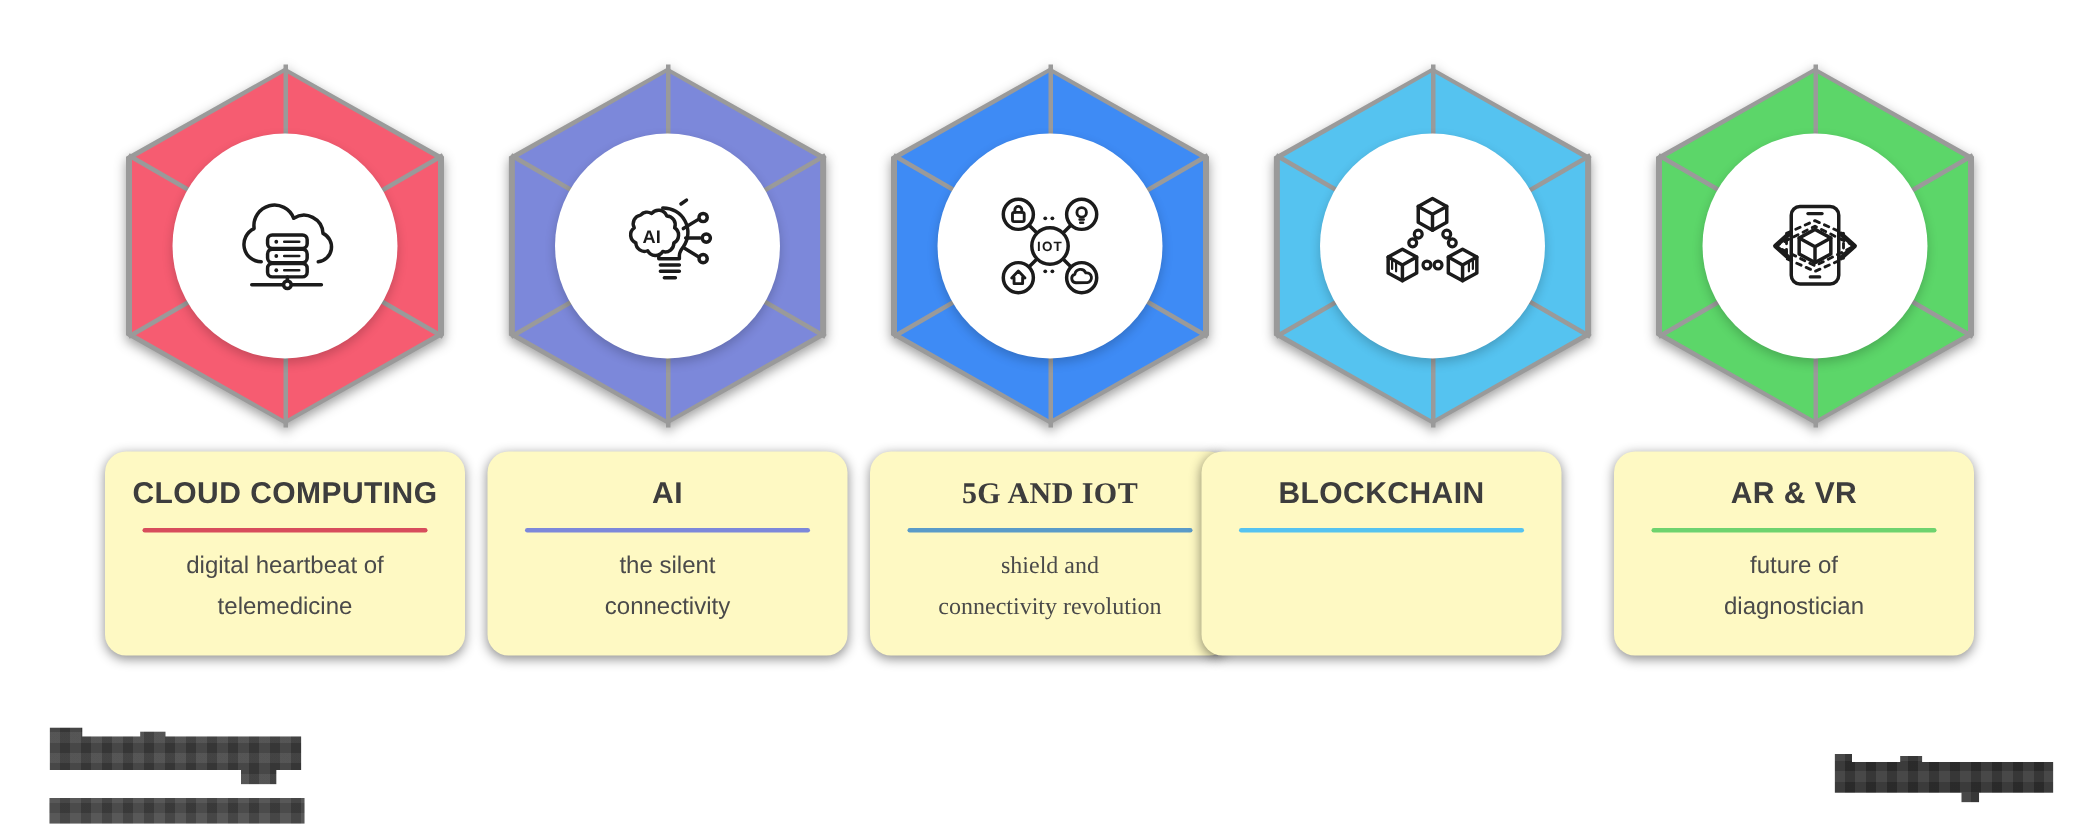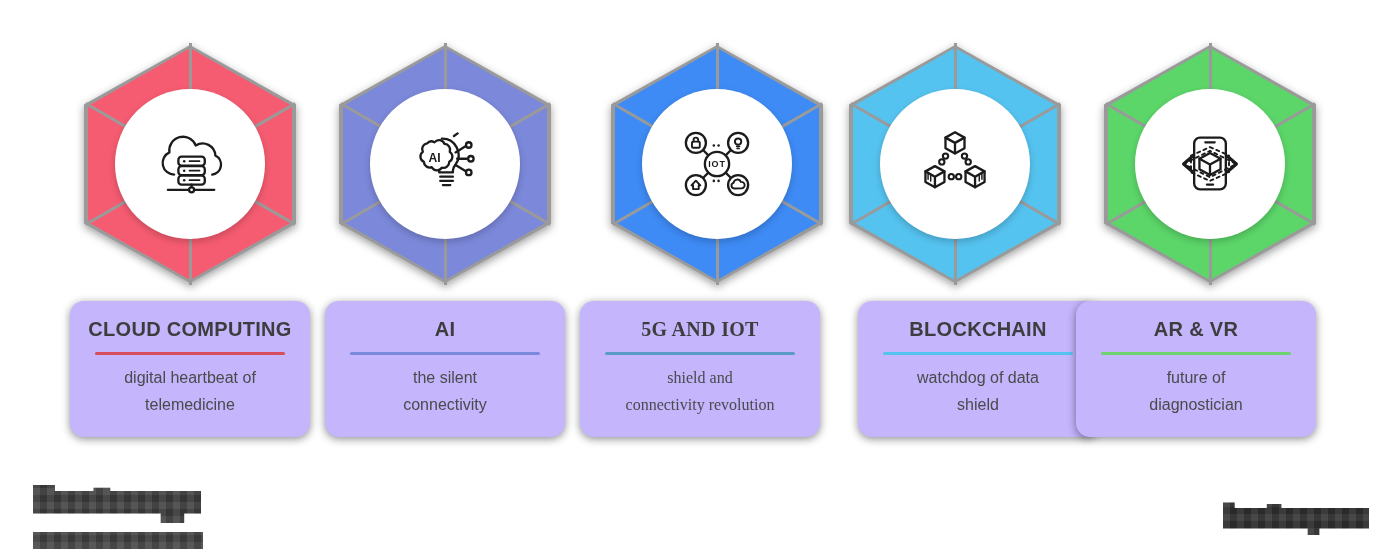--- a/index.html
+++ b/index.html
@@ -17,21 +17,21 @@
     clip-path:polygon(50% 0,100% 25%,100% 75%,50% 100%,0 75%,0 25%);}
   .spoke{position:absolute;left:calc(50% - 1.5px);bottom:50%;width:3px;height:121px;
     background:var(--spoke,#9A9A9A);transform-origin:bottom center;}
   .spoke.r0{transform:rotate(0deg);}   .spoke.r60{transform:rotate(60deg);}
   .spoke.r120{transform:rotate(120deg);} .spoke.r180{transform:rotate(180deg);}
   .spoke.r240{transform:rotate(240deg);} .spoke.r300{transform:rotate(300deg);}
   .hex-circle{position:absolute;left:calc(50% - 75px);top:calc(50% - 75px);width:150px;height:150px;
     background:#fff;border-radius:50%;display:flex;align-items:center;justify-content:center;
     box-shadow:0 3px 7px rgba(0,0,0,0.20);}
   
-  .card{position:absolute;top:288px;width:240px;height:136px;background:#c4b5fd;border-radius:14px;
+  .card{position:absolute;top:288px;width:240px;height:136px;background:#fef9c3;border-radius:14px;
     box-shadow:0 2px 8px rgba(0,0,0,0.45);text-align:center;box-sizing:border-box;padding-top:17px;}
   .card-title{font-size:20px;font-weight:700;color:#3D3D3D;letter-spacing:0.3px;}
   .card-divider{height:2.5px;background:var(--accent,#999);margin:11px 25px 9px 25px;border-radius:2px;}
   .card-desc{font-size:16px;color:#4A4A4A;line-height:27px;white-space:pre-line;}
   
   .pixelated{
     background-image:
       repeating-linear-gradient(90deg, rgba(255,255,255,0.06) 0 7px, rgba(0,0,0,0.10) 7px 14px),
       repeating-linear-gradient(0deg, rgba(255,255,255,0.05) 0 7px, rgba(0,0,0,0.08) 7px 14px);
   }
@@ -89,21 +89,21 @@
         <path d="M46 25 l9 -5.5 M47.5 31 h9 M46 37 l9 5.5 M44.5 9.5 l3.5 -2.5"></path>
         <circle cx="58.5" cy="18" r="2.6"></circle>
         <circle cx="60.5" cy="31" r="2.6"></circle>
         <circle cx="58.5" cy="44" r="2.6"></circle>
         <path d="M26 15.5 a5.5 5.5 0 0 1 9.5 1.5 a5.5 5.5 0 0 1 5 7.5 a5.5 5.5 0 0 1 -0.5 9.5 a5.5 5.5 0 0 1 -7 5.5 a5.5 5.5 0 0 1 -9.5 -0.5 a5.5 5.5 0 0 1 -7.5 -5 a5.5 5.5 0 0 1 -1 -9.5 a5.5 5.5 0 0 1 4 -8 a5.5 5.5 0 0 1 7 -1 z" fill="#fff"></path>
         <text x="26" y="34" text-anchor="middle" font-size="11.5" font-weight="700" fill="#1b1b1b" stroke="none" font-family="Liberation Sans, sans-serif">AI</text>
       </svg>
     </div>
   </div>
 
-  <div class="hex-group" style="left: 611px; --hex: #3E8BF5;">
+  <div class="hex-group" style="left: 594px; --hex: #3E8BF5;">
     <div class="hex-outline"></div>
     <div class="hex-fill"></div>
     <div class="spoke r0"></div>
       <div class="spoke r60"></div>
     <div class="spoke r120"></div>
       <div class="spoke r180"></div>
     <div class="spoke r240"></div>
       <div class="spoke r300"></div>
     <div class="hex-circle">
       <svg width="76" height="76" viewBox="0 0 72 72" fill="none" stroke="#1b1b1b" stroke-width="2.2" stroke-linecap="round" stroke-linejoin="round">
@@ -195,25 +195,23 @@
 connectivity</div>
   </div>
 
   <div class="card" style="left: 580px; font-family: Liberation Serif, serif; --accent: #5A9BC8;">
     <div class="card-title">5G AND IOT</div>
     <div class="card-divider"></div>
     <div class="card-desc">shield and
 connectivity revolution</div>
   </div>
 
-  <div class="card" style="left: 858px; --accent: #55C3F0;">
+  <div class="card" style="left: 801px; --accent: #55C3F0;">
     <div class="card-title">BLOCKCHAIN</div>
     <div class="card-divider"></div>
-    <div class="card-desc">watchdog of data
-shield</div>
   </div>
 
   <div class="card" style="left: 1076px; --accent: #6ED36E;">
     <div class="card-title">AR &amp; VR</div>
     <div class="card-divider"></div>
     <div class="card-desc">future of
 diagnostician</div>
   </div>
 
   <div class="wm-left-word pixelated"></div>

